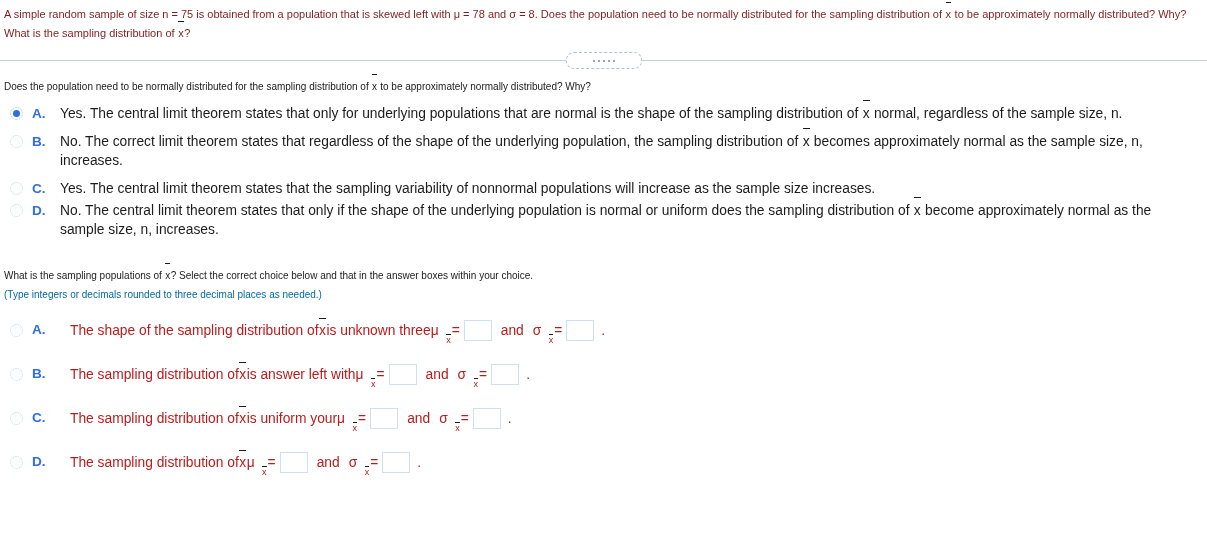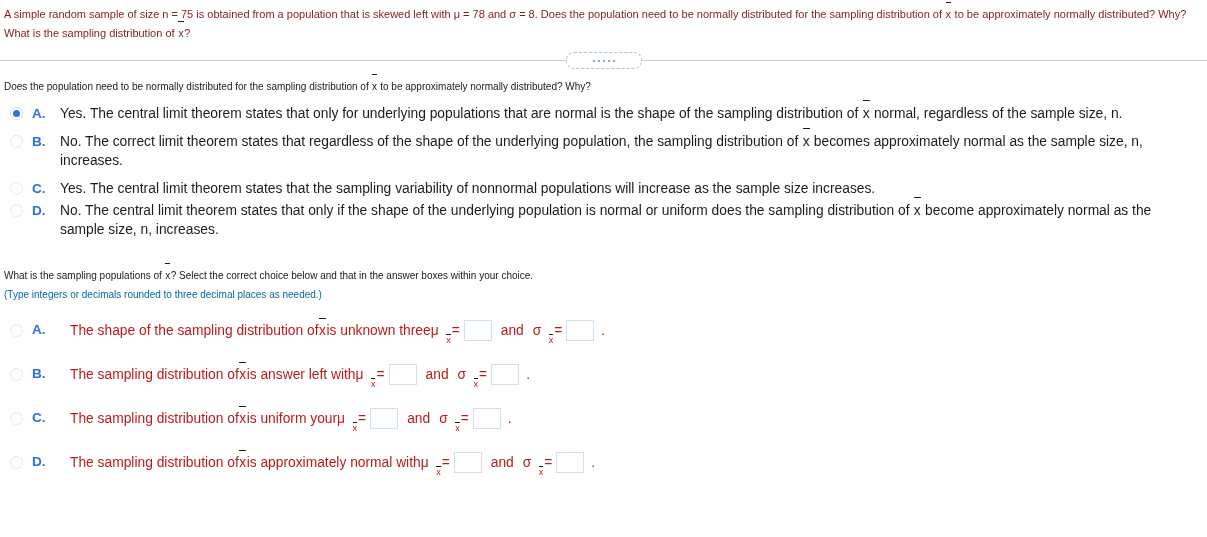--- a/index.html
+++ b/index.html
@@ -295,21 +295,20 @@
         <span class="answer-box"></span>
         <span class="period">.</span>
       </div>
     </div>
     <div class="fill-choice">
       <div class="radio"></div>
       <div class="letter">D.</div>
       <div class="fill-body">
         <span>The sampling distribution of </span>
         <span class="xbar">x</span>
-        <span> is approximately normal with </span>
         <span class="sym">μ<span class="sub"><span class="xbar">x</span></span></span>
         <span class="eq">=</span>
         <span class="answer-box"></span>
         <span class="and">and</span>
         <span class="sym">σ<span class="sub"><span class="xbar">x</span></span></span>
         <span class="eq">=</span>
         <span class="answer-box"></span>
         <span class="period">.</span>
       </div>
     </div>

